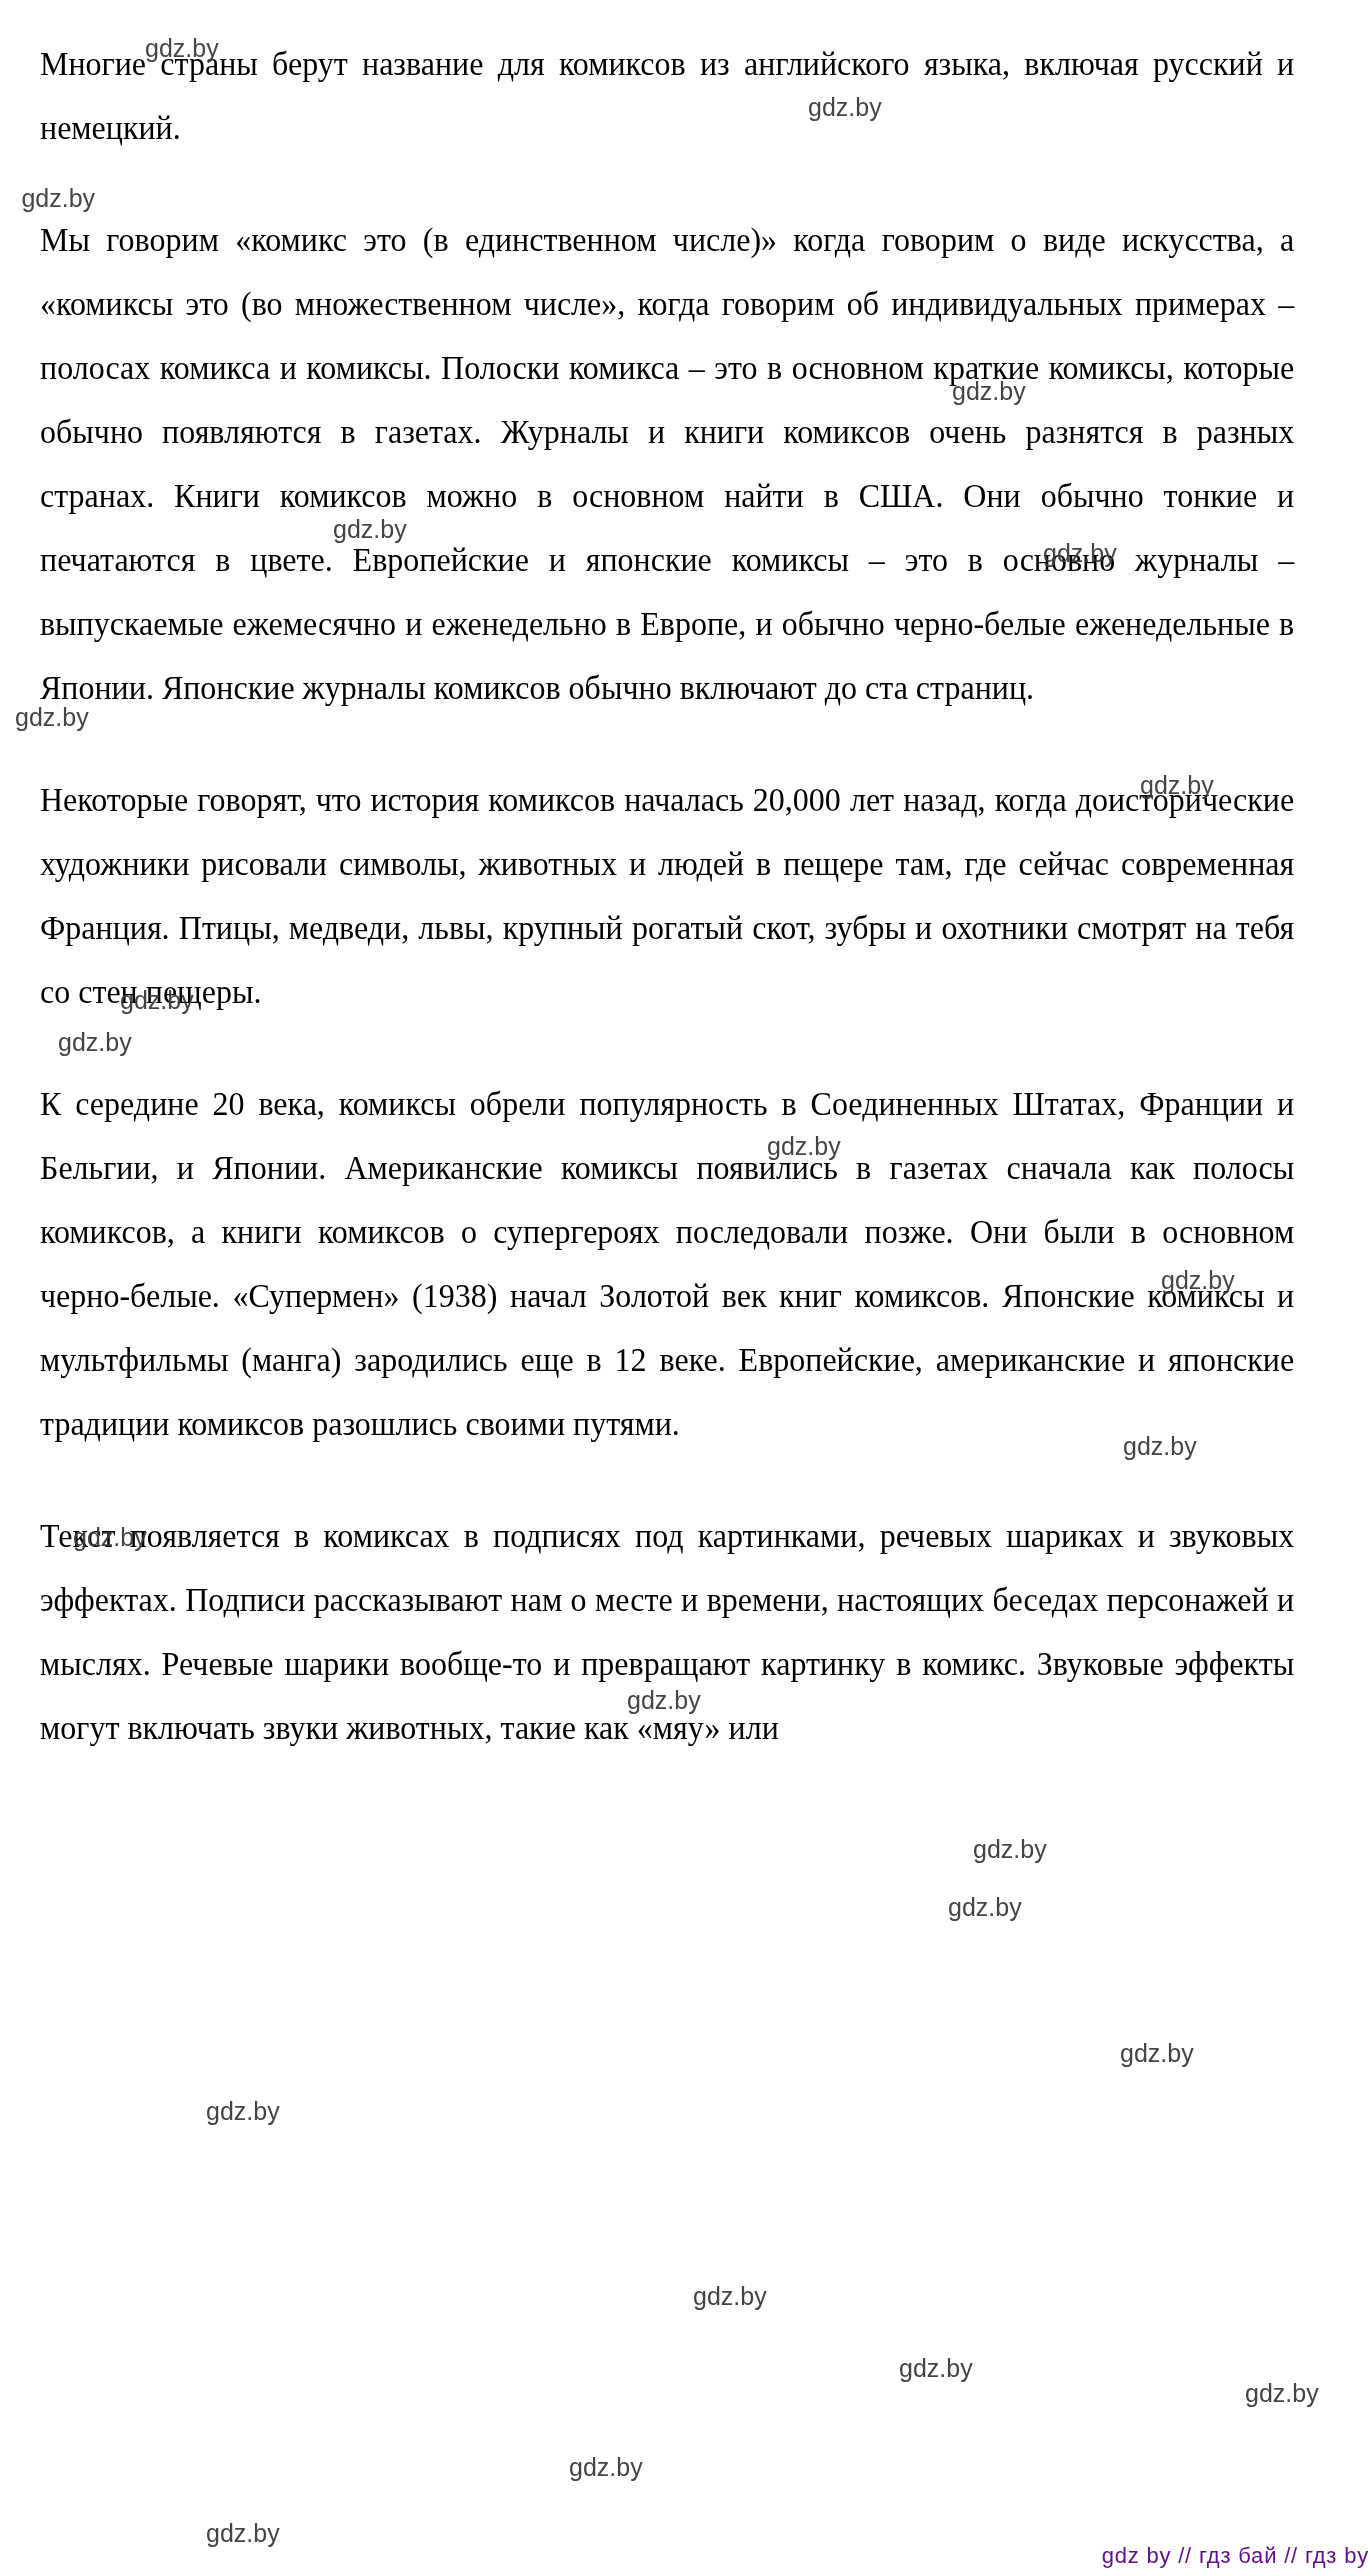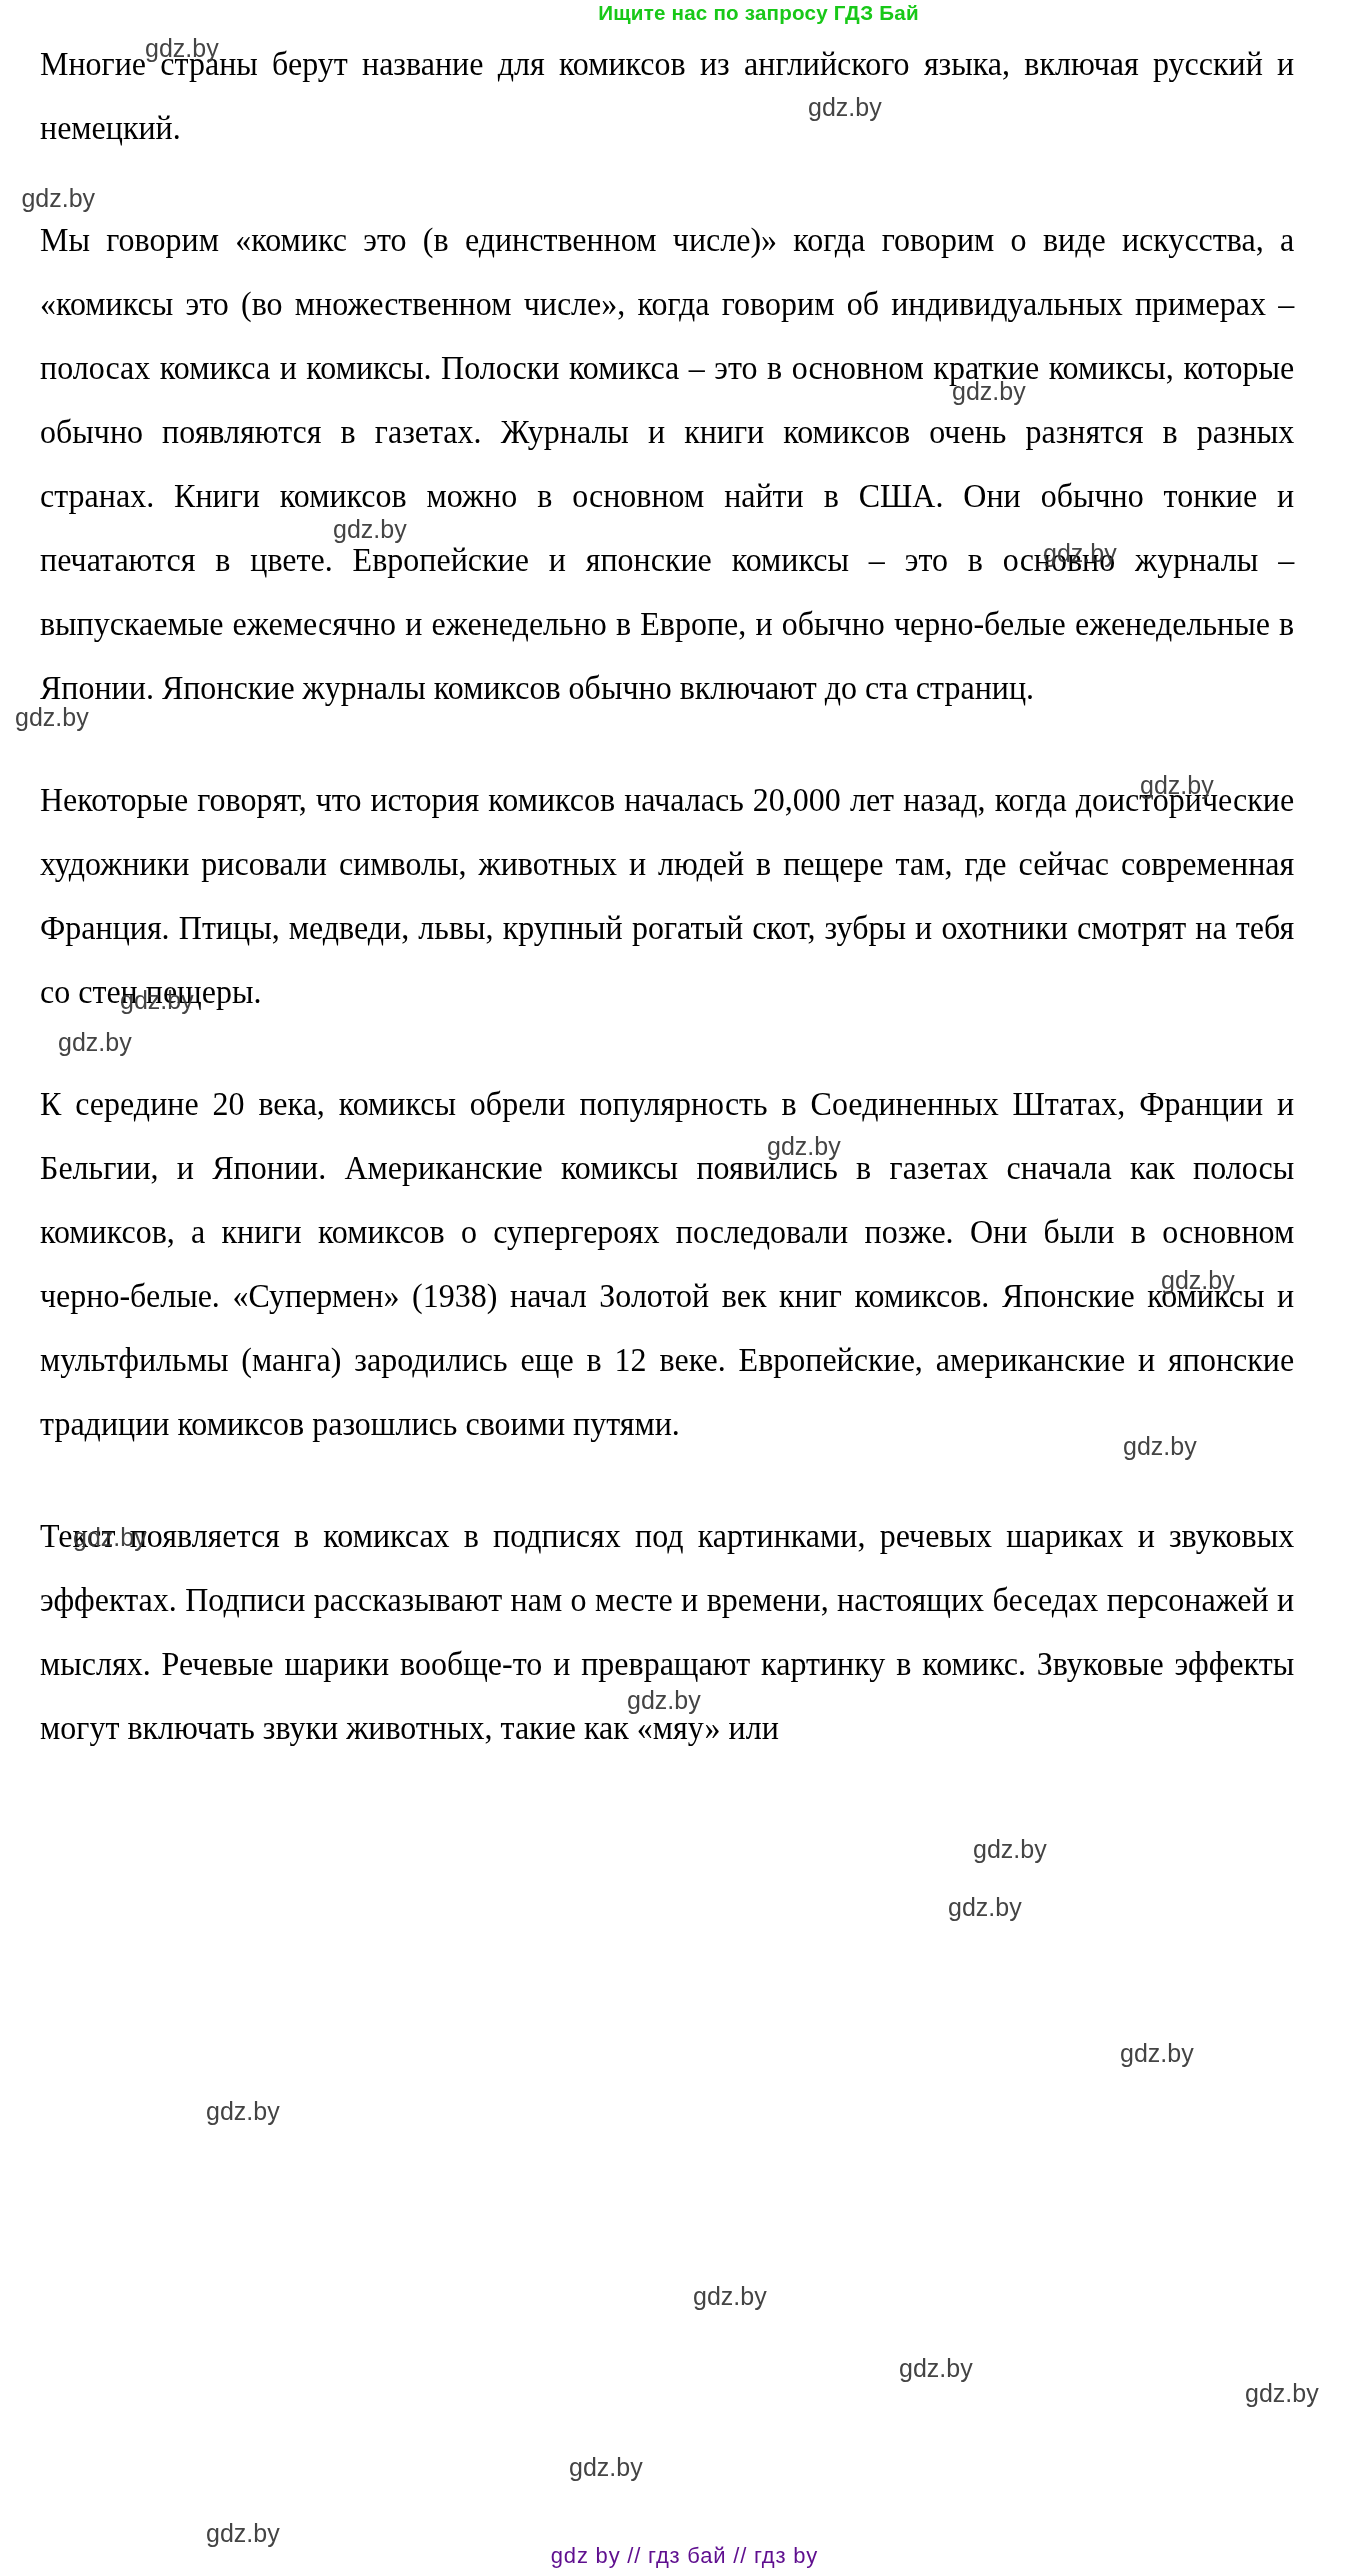--- a/index.html
+++ b/index.html
@@ -71,39 +71,36 @@
 
   
   #footer-bar {
     position: absolute;
     left: 0;
     bottom: 0;
     width: 1369px;
     height: 40px;
     display: flex;
     align-items: center;
-    justify-content: center;
+    justify-content: flex-end;
   }
   #footer-text {
     color: #5f0f8f;
     font-family: "Liberation Sans", "DejaVu Sans", sans-serif;
     font-size: 22px;
     font-weight: 500;
     letter-spacing: 0.8px;
     white-space: nowrap;
   }
 </style>
 </head>
 <body>
 
 <div id="page">
 
-  <div id="promo-bar">
-    <span id="promo-text" style="color: rgb(24, 200, 24);">Ищите нас по запросу ГДЗ Бай</span>
-  </div>
 
   <div id="content">
     <p class="para">Многие страны берут название для комиксов из английского языка, включая русский и немецкий.</p>
     <p class="para">Мы говорим «комикс это (в единственном числе)» когда говорим о виде искусства, а «комиксы это (во множественном числе», когда говорим об индивидуальных примерах – полосах комикса и комиксы. Полоски комикса – это в основном краткие комиксы, которые обычно появляются в газетах. Журналы и книги комиксов очень разнятся в разных странах. Книги комиксов можно в основном найти в США. Они обычно тонкие и печатаются в цвете. Европейские и японские комиксы – это в основно журналы – выпускаемые ежемесячно и еженедельно в Европе, и обычно черно-белые еженедельные в Японии. Японские журналы комиксов обычно включают до ста страниц.</p>
     <p class="para">Некоторые говорят, что история комиксов началась 20,000 лет назад, когда доисторические художники рисовали символы, животных и людей в пещере там, где сейчас современная Франция. Птицы, медведи, львы, крупный рогатый скот, зубры и охотники смотрят на тебя со стен пещеры.</p>
     <p class="para">К середине 20 века, комиксы обрели популярность в Соединенных Штатах, Франции и Бельгии, и Японии. Американские комиксы появились в газетах сначала как полосы комиксов, а книги комиксов о супергероях последовали позже.  Они были в основном черно-белые. «Супермен» (1938) начал Золотой век книг комиксов. Японские комиксы и мультфильмы (манга) зародились еще в 12 веке. Европейские, американские и японские традиции комиксов разошлись своими путями.</p>
     <p class="para">Текст появляется в комиксах в подписях под картинками, речевых шариках и звуковых эффектах. Подписи рассказывают нам о месте и времени, настоящих беседах персонажей и мыслях. Речевые шарики вообще-то и превращают картинку в комикс. Звуковые эффекты могут включать звуки животных, такие как «мяу» или</p>
   </div>
 
   <div id="watermark-layer">

